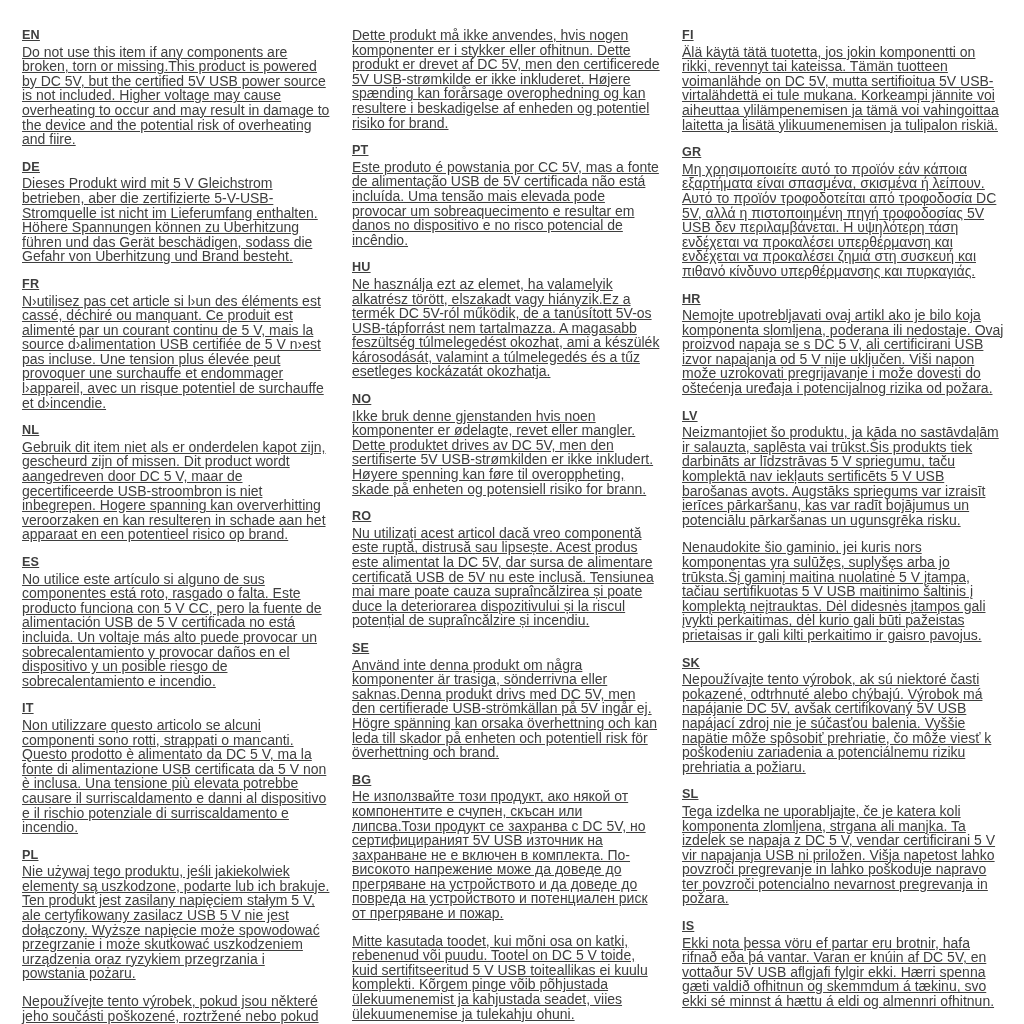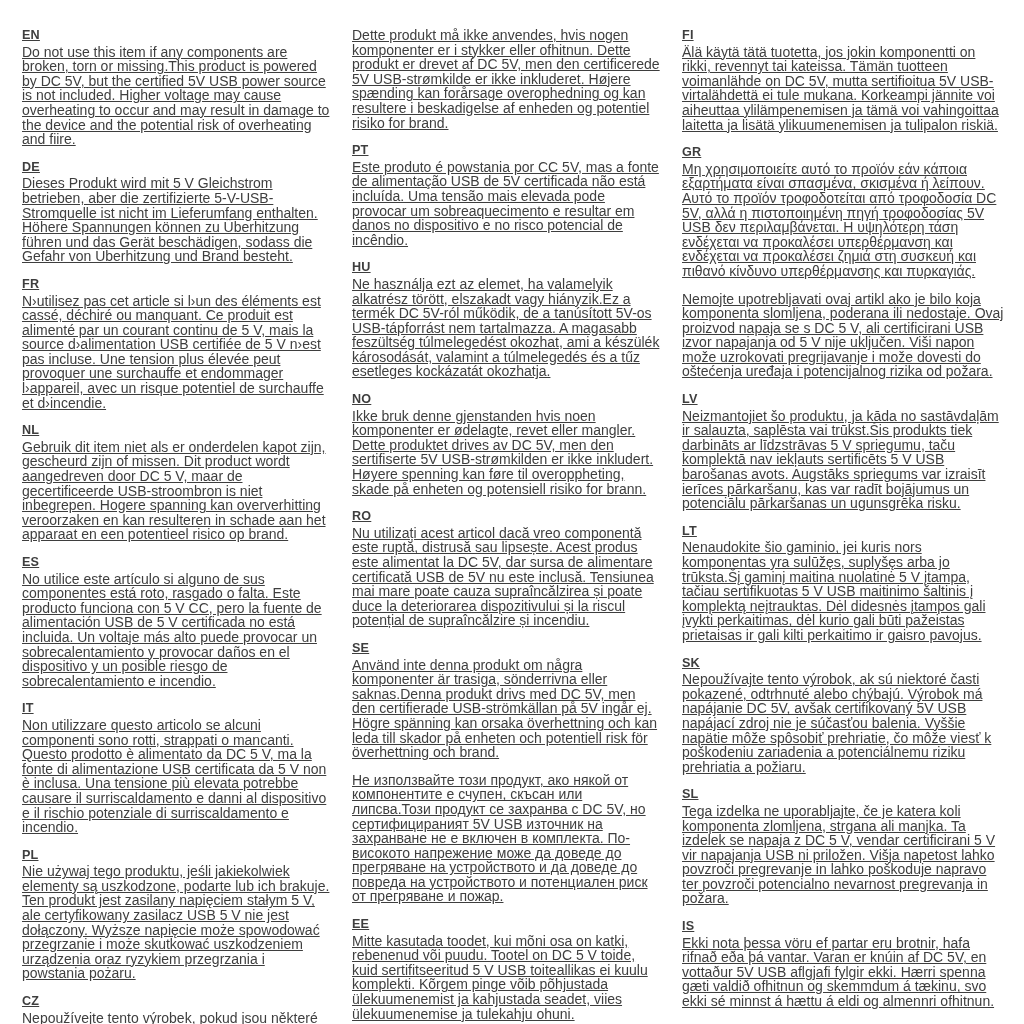--- a/index.html
+++ b/index.html
@@ -72,21 +72,20 @@
       </section>
       <section class="lang-section">
         <h2 class="lang-code">IT</h2>
         <p class="lang-text">Non utilizzare questo articolo se alcuni componenti sono rotti, strappati o mancanti. Questo prodotto è alimentato da DC 5 V, ma la fonte di alimentazione USB certificata da 5 V non è inclusa. Una tensione più elevata potrebbe causare il surriscaldamento e danni al dispositivo e il rischio potenziale di surriscaldamento e incendio.</p>
       </section>
       <section class="lang-section">
         <h2 class="lang-code">PL</h2>
         <p class="lang-text">Nie używaj tego produktu, jeśli jakiekolwiek elementy są uszkodzone, podarte lub ich brakuje. Ten produkt jest zasilany napięciem stałym 5 V, ale certyfikowany zasilacz USB 5 V nie jest dołączony. Wyższe napięcie może spowodować przegrzanie i może skutkować uszkodzeniem urządzenia oraz ryzykiem przegrzania i powstania pożaru.</p>
       </section>
       <section class="lang-section">
-        <h2 class="lang-code">CZ</h2>
         <p class="lang-text">Nepoužívejte tento výrobek, pokud jsou některé jeho součásti poškozené, roztržené nebo pokud zcela chybí. Tento výrobek je napájen stejnosměrným napětím 5 V, certifikovaný zdroj napájení 5 V USB ale není součástí dodávky. Vyšší napětí může způsobit přehřátí a může mít za následek poškození zařízení a vést k potenciálnímu riziku přehřátí a požáru.</p>
       </section>
     </div>
   <div class="col">
       <section class="lang-section">
         <p class="lang-text">Dette produkt må ikke anvendes, hvis nogen komponenter er i stykker eller ofhitnun. Dette produkt er drevet af DC 5V, men den certificerede 5V USB-strømkilde er ikke inkluderet. Højere spænding kan forårsage overophedning og kan resultere i beskadigelse af enheden og potentiel risiko for brand.</p>
       </section>
       <section class="lang-section">
         <h2 class="lang-code">PT</h2>
         <p class="lang-text">Este produto é powstania por CC 5V, mas a fonte de alimentação USB de 5V certificada não está incluída. Uma tensão mais elevada pode provocar um sobreaquecimento e resultar em danos no dispositivo e no risco potencial de incêndio.</p>
@@ -101,45 +100,45 @@
       </section>
       <section class="lang-section">
         <h2 class="lang-code">RO</h2>
         <p class="lang-text">Nu utilizați acest articol dacă vreo componentă este ruptă, distrusă sau lipsește. Acest produs este alimentat la DC 5V, dar sursa de alimentare certificată USB de 5V nu este inclusă. Tensiunea mai mare poate cauza supraîncălzirea și poate duce la deteriorarea dispozitivului și la riscul potențial de supraîncălzire și incendiu.</p>
       </section>
       <section class="lang-section">
         <h2 class="lang-code">SE</h2>
         <p class="lang-text">Använd inte denna produkt om några komponenter är trasiga, sönderrivna eller saknas.Denna produkt drivs med DC 5V, men den certifierade USB-strömkällan på 5V ingår ej. Högre spänning kan orsaka överhettning och kan leda till skador på enheten och potentiell risk för överhettning och brand.</p>
       </section>
       <section class="lang-section">
+        <h2 class="lang-code">BG</h2>
         <p class="lang-text">Не използвайте този продукт, ако някой от компонентите е счупен, скъсан или липсва.Този продукт се захранва с DC 5V, но сертифицираният 5V USB източник на захранване не е включен в комплекта. По-високото напрежение може да доведе до прегряване на устройството и да доведе до повреда на устройството и потенциален риск от прегряване и пожар.</p>
       </section>
       <section class="lang-section">
-        <h2 class="lang-code">EE</h2>
         <p class="lang-text">Mitte kasutada toodet, kui mõni osa on katki, rebenenud või puudu. Tootel on DC 5 V toide, kuid sertifitseeritud 5 V USB toiteallikas ei kuulu komplekti. Kõrgem pinge võib põhjustada ülekuumenemist ja kahjustada seadet, viies ülekuumenemise ja tulekahju ohuni.</p>
       </section>
     </div>
   <div class="col">
       <section class="lang-section">
         <h2 class="lang-code">FI</h2>
         <p class="lang-text">Älä käytä tätä tuotetta, jos jokin komponentti on rikki, revennyt tai kateissa. Tämän tuotteen voimanlähde on DC 5V, mutta sertifioitua 5V USB-virtalähdettä ei tule mukana. Korkeampi jännite voi aiheuttaa ylilämpenemisen ja tämä voi vahingoittaa laitetta ja lisätä ylikuumenemisen ja tulipalon riskiä.</p>
       </section>
       <section class="lang-section">
         <h2 class="lang-code">GR</h2>
         <p class="lang-text">Μη χρησιμοποιείτε αυτό το προϊόν εάν κάποια εξαρτήματα είναι σπασμένα, σκισμένα ή λείπουν. Αυτό το προϊόν τροφοδοτείται από τροφοδοσία DC 5V, αλλά η πιστοποιημένη πηγή τροφοδοσίας 5V USB δεν περιλαμβάνεται. Η υψηλότερη τάση ενδέχεται να προκαλέσει υπερθέρμανση και ενδέχεται να προκαλέσει ζημιά στη συσκευή και πιθανό κίνδυνο υπερθέρμανσης και πυρκαγιάς.</p>
       </section>
       <section class="lang-section">
+        <h2 class="lang-code">HR</h2>
         <p class="lang-text">Nemojte upotrebljavati ovaj artikl ako je bilo koja komponenta slomljena, poderana ili nedostaje. Ovaj proizvod napaja se s DC 5 V, ali certificirani USB izvor napajanja od 5 V nije uključen. Viši napon može uzrokovati pregrijavanje i može dovesti do oštećenja uređaja i potencijalnog rizika od požara.</p>
       </section>
       <section class="lang-section">
         <h2 class="lang-code">LV</h2>
         <p class="lang-text">Neizmantojiet šo produktu, ja kāda no sastāvdaļām ir salauzta, saplēsta vai trūkst.Šis produkts tiek darbināts ar līdzstrāvas 5 V spriegumu, taču komplektā nav iekļauts sertificēts 5 V USB barošanas avots. Augstāks spriegums var izraisīt ierīces pārkaršanu, kas var radīt bojājumus un potenciālu pārkaršanas un ugunsgrēka risku.</p>
       </section>
       <section class="lang-section">
-        <h2 class="lang-code">LT</h2>
         <p class="lang-text">Nenaudokite šio gaminio, jei kuris nors komponentas yra sulūžęs, suplyšęs arba jo trūksta.Šį gaminį maitina nuolatinė 5 V įtampa, tačiau sertifikuotas 5 V USB maitinimo šaltinis į komplektą neįtrauktas. Dėl didesnės įtampos gali įvykti perkaitimas, dėl kurio gali būti pažeistas prietaisas ir gali kilti perkaitimo ir gaisro pavojus.</p>
       </section>
       <section class="lang-section">
         <h2 class="lang-code">SK</h2>
         <p class="lang-text">Nepoužívajte tento výrobok, ak sú niektoré časti pokazené, odtrhnuté alebo chýbajú. Výrobok má napájanie DC 5V, avšak certifikovaný 5V USB napájací zdroj nie je súčasťou balenia. Vyššie napätie môže spôsobiť prehriatie, čo môže viesť k poškodeniu zariadenia a potenciálnemu riziku prehriatia a požiaru.</p>
       </section>
       <section class="lang-section">
         <h2 class="lang-code">SL</h2>
         <p class="lang-text">Tega izdelka ne uporabljajte, če je katera koli komponenta zlomljena, strgana ali manjka. Ta izdelek se napaja z DC 5 V, vendar certificirani 5 V vir napajanja USB ni priložen. Višja napetost lahko povzroči pregrevanje in lahko poškoduje napravo ter povzroči potencialno nevarnost pregrevanja in požara.</p>
       </section>

